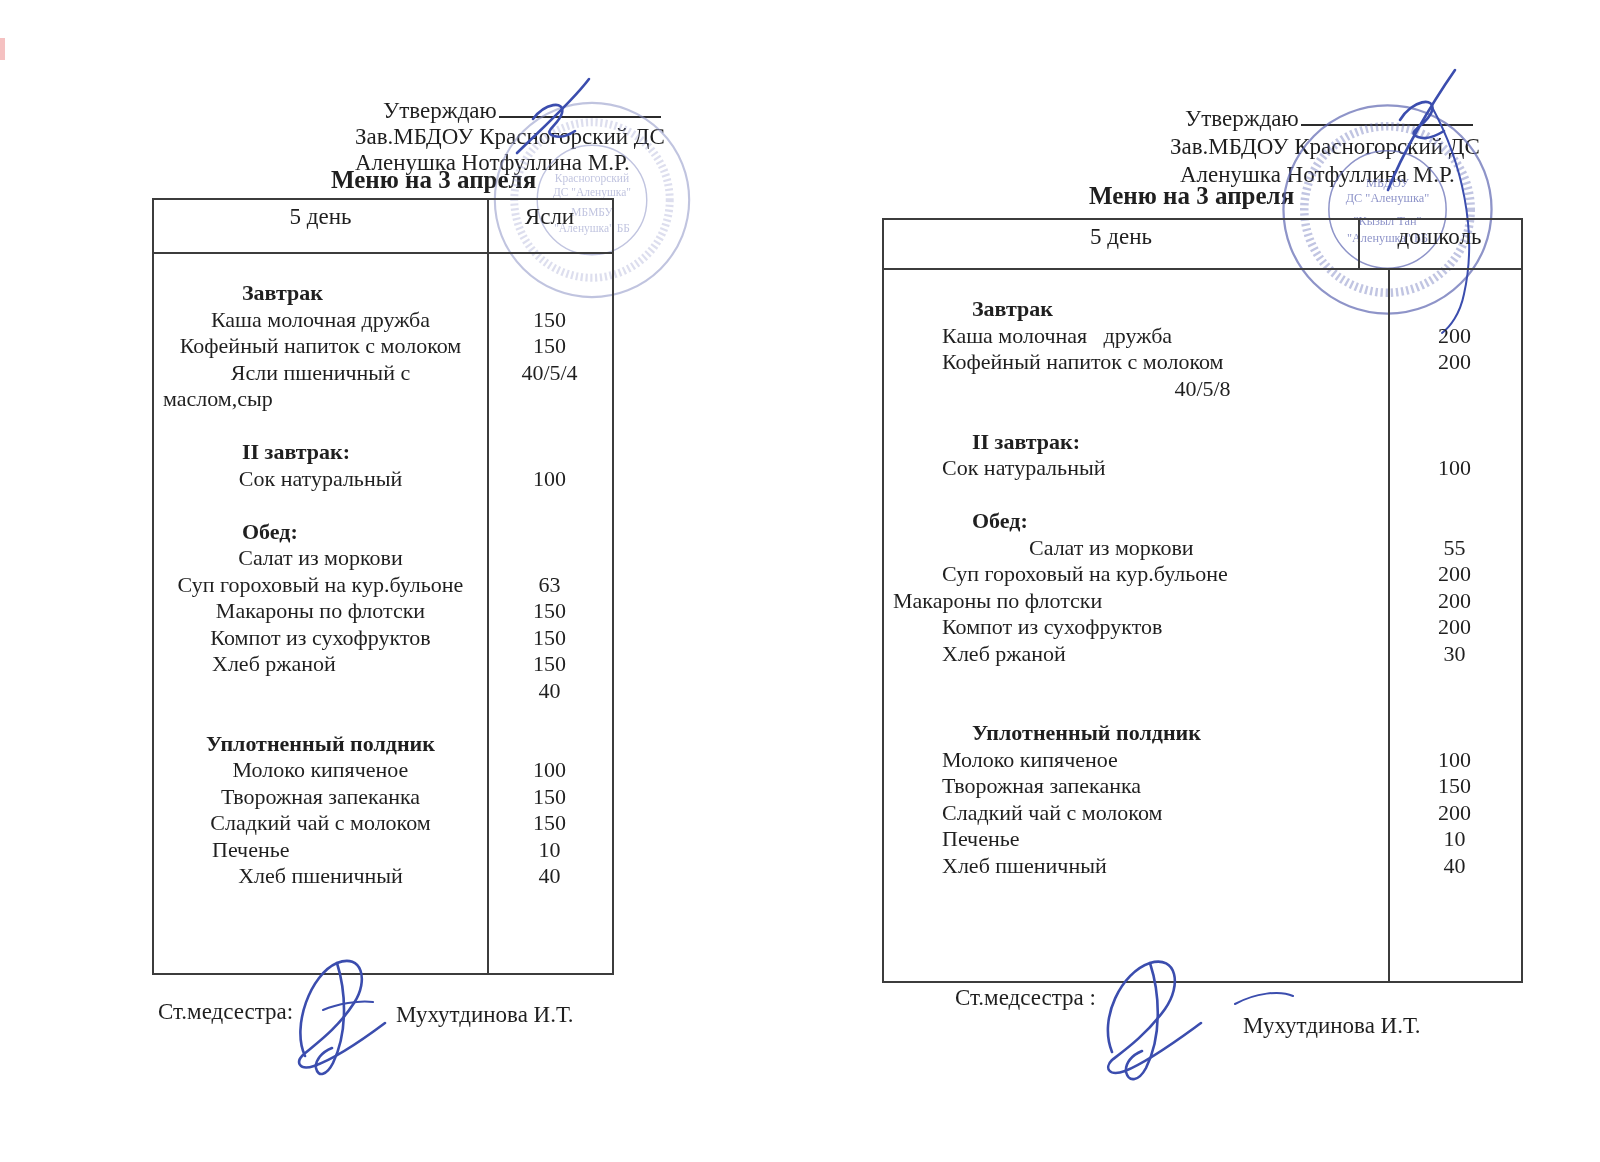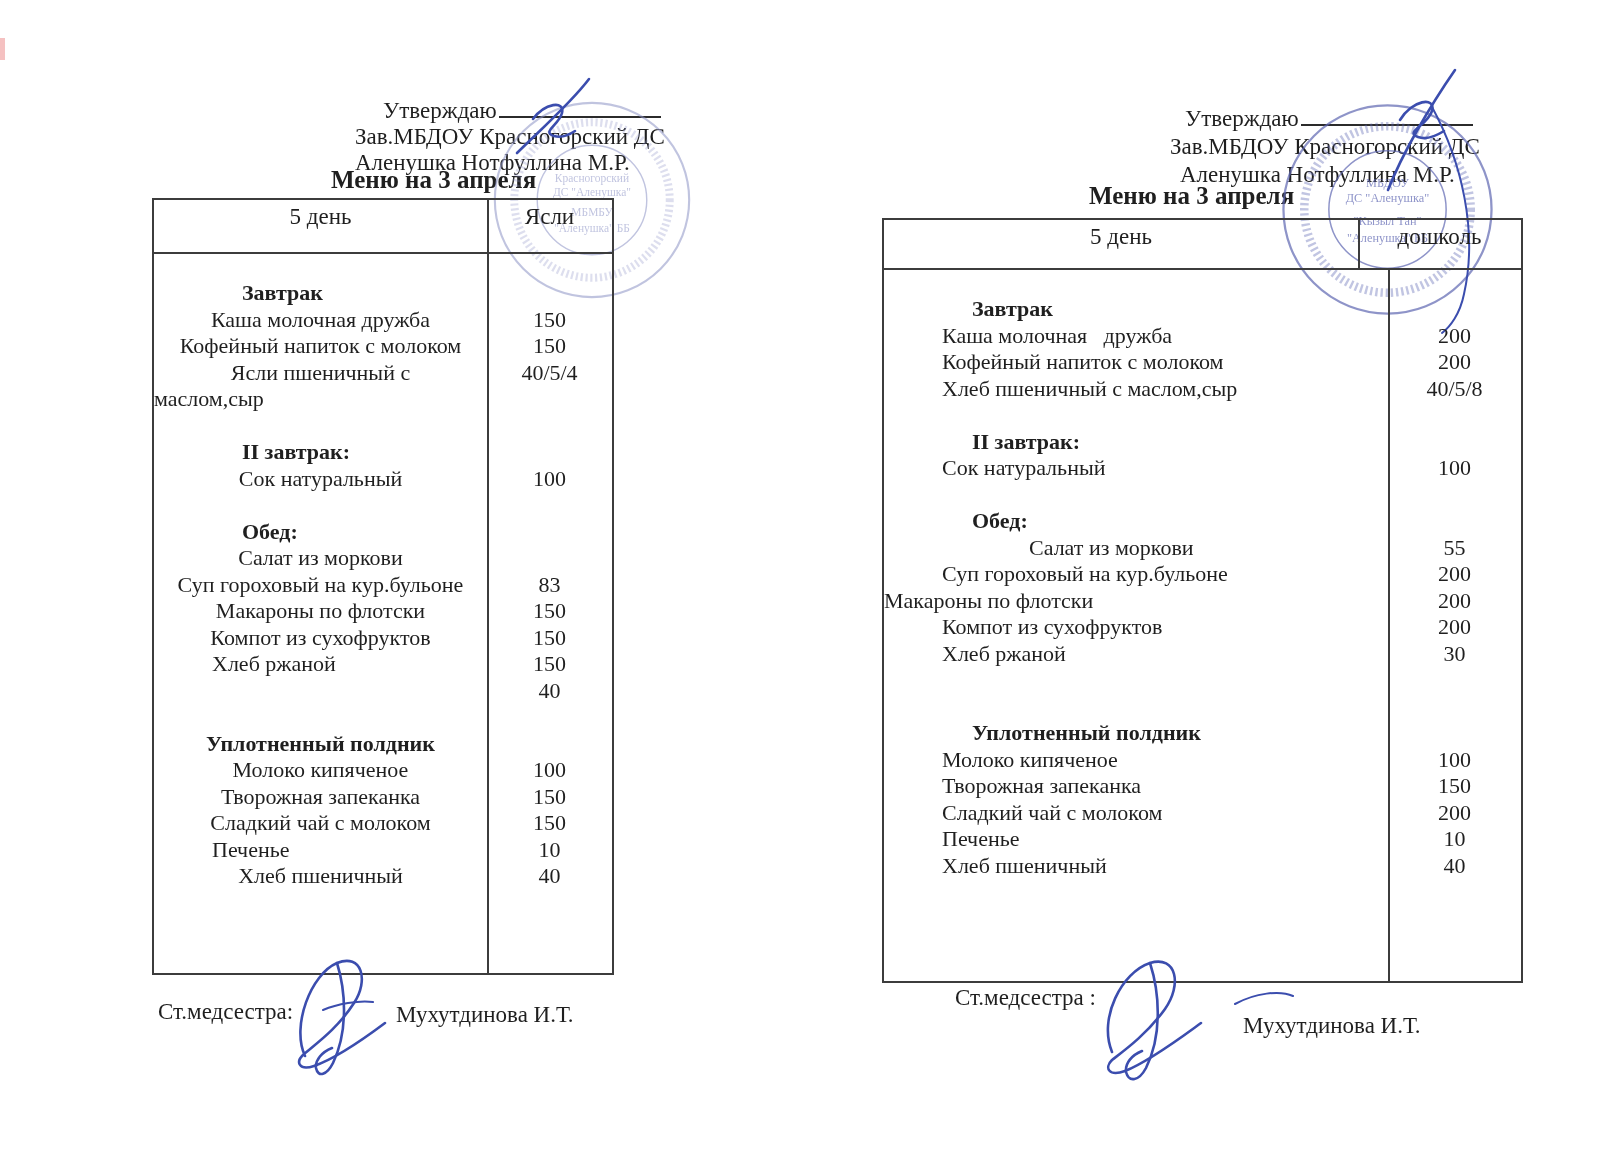--- a/index.html
+++ b/index.html
@@ -57,21 +57,21 @@
   .page0 .body-divider{left:333px;}
   .page1 .body-divider{left:504px;}
   .rows{position:absolute;left:0;right:0;top:26px;}
   .menu-row{display:flex;height:26.5px;line-height:26.5px;font-size:22px;}
   .cell-name{white-space:pre;box-sizing:border-box;}
   .page0 .cell-name{width:333px;}
   .page1 .cell-name{width:504px;}
   .cell-qty{flex:1;text-align:center;}
   .section{font-weight:bold;}
   .al-center{text-align:center;}
-  .al-left0{}
+  .al-left0{padding-left:9px;}
   .al-ind1{padding-left:58px;}
   .al-ind2{padding-left:88px;}
   .al-ind3{padding-left:145px;}
 
   
   .footer-label,.footer-name{position:absolute;font-size:23px;white-space:nowrap;}
   .page0 .footer-label{left:158px;top:999px;}
   .page0 .footer-name{left:396px;top:1002px;}
   .page1 .footer-label{left:955px;top:985px;}
   .page1 .footer-name{left:1243px;top:1013px;}
@@ -171,21 +171,21 @@
             <div class="menu-row">
               <div class="cell-name al-ind2 section">Обед:</div>
               <div class="cell-qty"></div>
             </div>
             <div class="menu-row">
               <div class="cell-name al-center">Салат из моркови</div>
               <div class="cell-qty"></div>
             </div>
             <div class="menu-row">
               <div class="cell-name al-center">Суп гороховый на кур.бульоне</div>
-              <div class="cell-qty">83</div>
+              <div class="cell-qty">63</div>
             </div>
             <div class="menu-row">
               <div class="cell-name al-center">Макароны по флотски</div>
               <div class="cell-qty">150</div>
             </div>
             <div class="menu-row">
               <div class="cell-name al-center">Компот из сухофруктов</div>
               <div class="cell-qty">150</div>
             </div>
             <div class="menu-row">
@@ -276,21 +276,20 @@
             </div>
             <div class="menu-row">
               <div class="cell-name al-ind1">Каша молочная   дружба</div>
               <div class="cell-qty">200</div>
             </div>
             <div class="menu-row">
               <div class="cell-name al-ind1">Кофейный напиток с молоком</div>
               <div class="cell-qty">200</div>
             </div>
             <div class="menu-row">
-              <div class="cell-name al-ind1">Хлеб пшеничный с маслом,сыр</div>
               <div class="cell-qty">40/5/8</div>
             </div>
             <div class="menu-row">
               <div class="cell-name al-center"></div>
               <div class="cell-qty"></div>
             </div>
             <div class="menu-row">
               <div class="cell-name al-ind2 section">II завтрак:</div>
               <div class="cell-qty"></div>
             </div>

